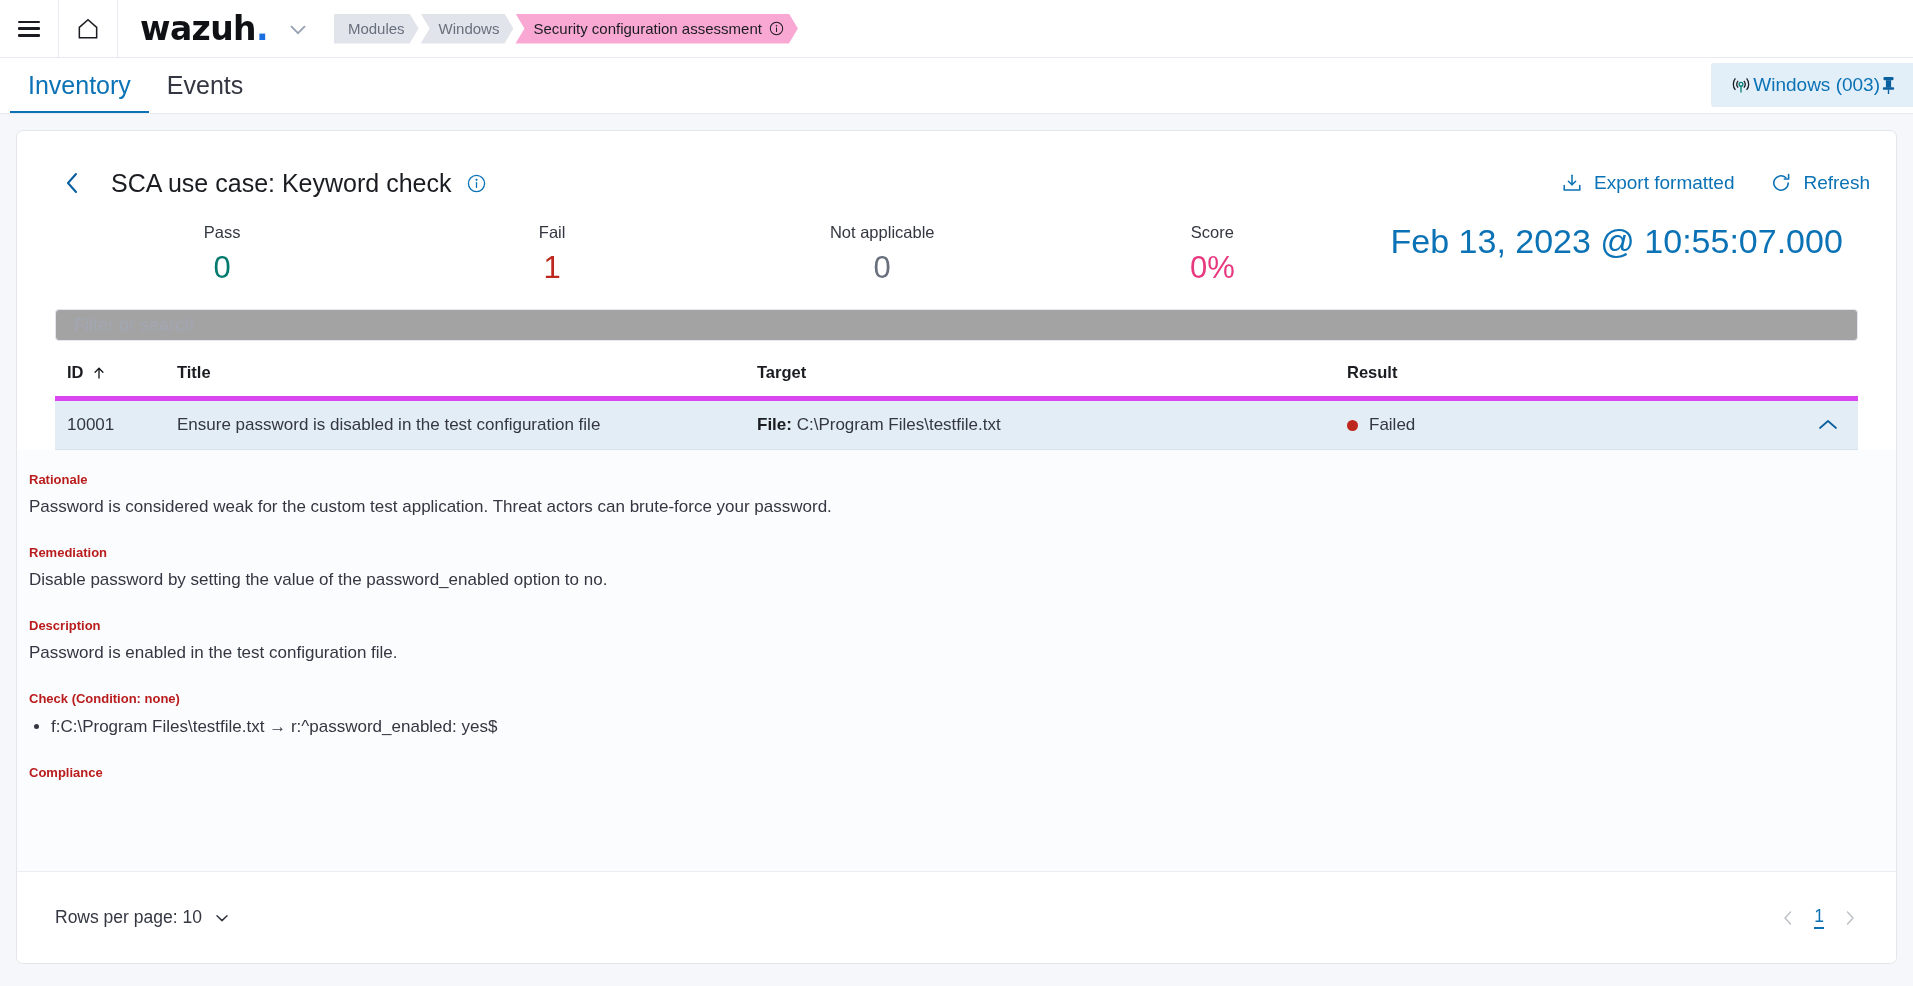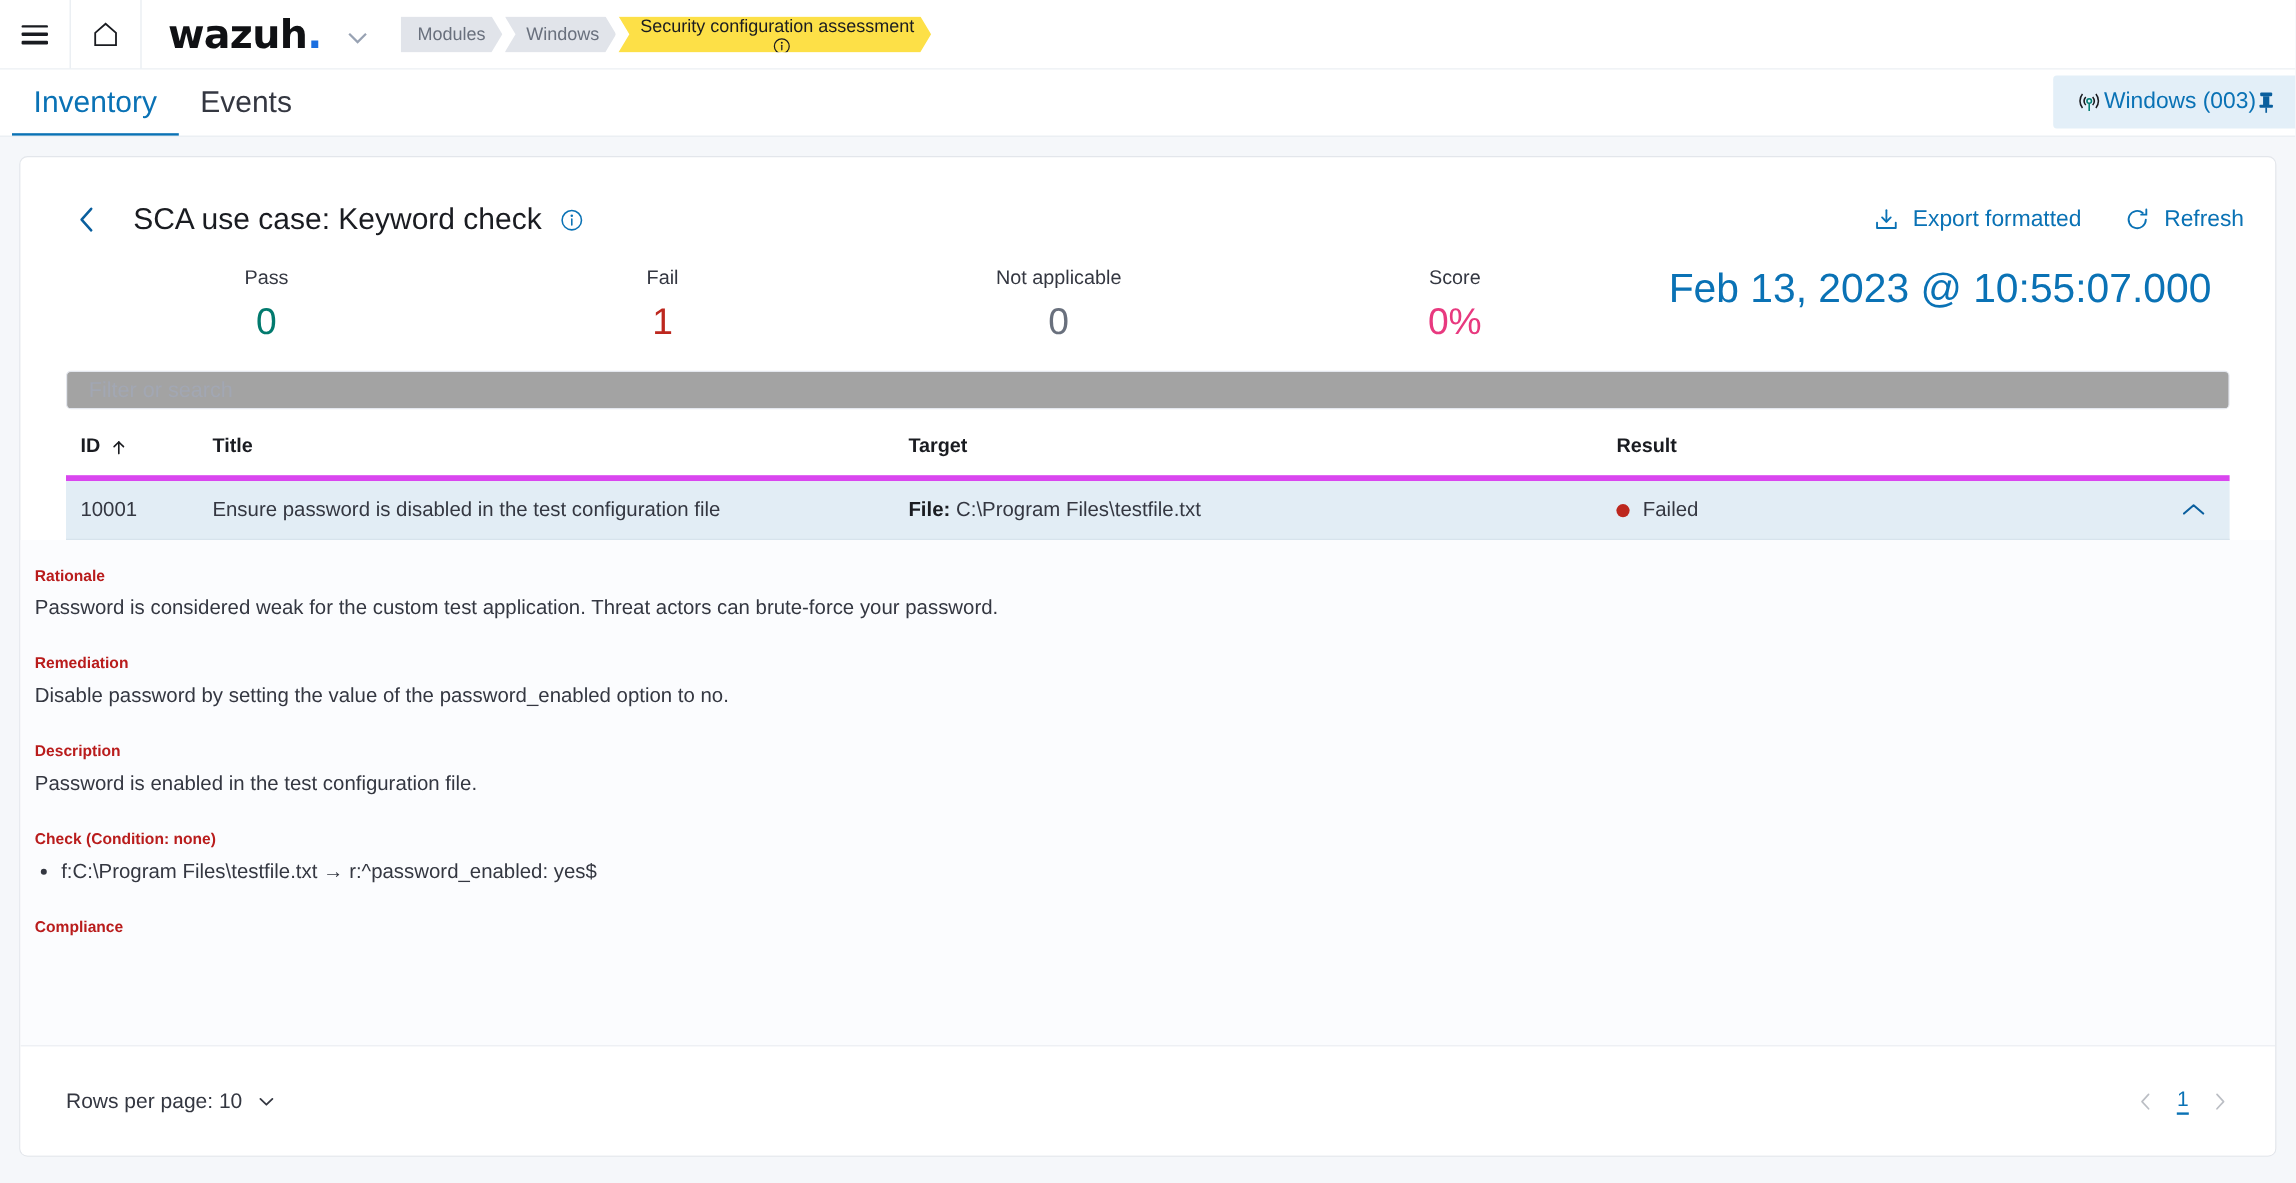--- a/index.html
+++ b/index.html
@@ -19,38 +19,38 @@
     border-bottom: 1px solid #e7ebf0; position: relative;
   }
   .nav-btn {
     width: 58px; height: 57px; display: flex; align-items: center; justify-content: center;
     cursor: pointer;
   }
   .vsep { width: 1px; height: 57px; background: #e7ebf0; }
   .burger { width: 22px; height: 16px; display:flex; flex-direction:column; justify-content:space-between; }
   .burger i { display:block; height: 2.6px; background:#1a1c21; border-radius:1px; }
 
-  .logo-wrap { display: flex; align-items: flex-end; padding: 0 14px 0 22px; cursor: pointer; }
+  .logo-wrap { display: flex; align-items: center; padding: 0 14px 0 22px; cursor: pointer; }
   .logo-text {
     font-size: 33px; font-weight: 700; letter-spacing: -0.6px; color: #101114;
     line-height: 1; font-family: "DejaVu Sans", sans-serif;
   }
   .logo-dot { color: #1b6fe0; }
   .logo-caret { margin-left: 16px; }
 
   
   .crumbs { display: flex; align-items: center; margin-left: 8px; height: 30px; }
   .crumb {
     position: relative; height: 30px; display: flex; align-items: center;
     padding: 0 14px 0 18px; font-size: 15px; color: #69707d; cursor: pointer;
     background: #e1e4ea; margin-right: 2px;
     clip-path: polygon(0 0, calc(100% - 9px) 0, 100% 50%, calc(100% - 9px) 100%, 0 100%, 9px 50%);
   }
   .crumb:first-child { clip-path: polygon(0 0, calc(100% - 9px) 0, 100% 50%, calc(100% - 9px) 100%, 0 100%); padding-left: 14px; }
-  .crumb.active { background: #fde047; color: #1a1c21; flex-direction: column; }
+  .crumb.active { background: #f9a8d4; color: #1a1c21; }
   .crumb .info-i { margin-left: 7px; }
 
   
   .tabsbar {
     height: 56px; background: #fff; display: flex; align-items: flex-end;
     border-bottom: 1px solid #e7ebf0; position: relative; padding-left: 10px;
   }
   .tab {
     font-size: 25px; padding: 0 18px 13px 18px; color: #343741; cursor: pointer;
     border-bottom: 2.5px solid transparent; line-height: 1;

